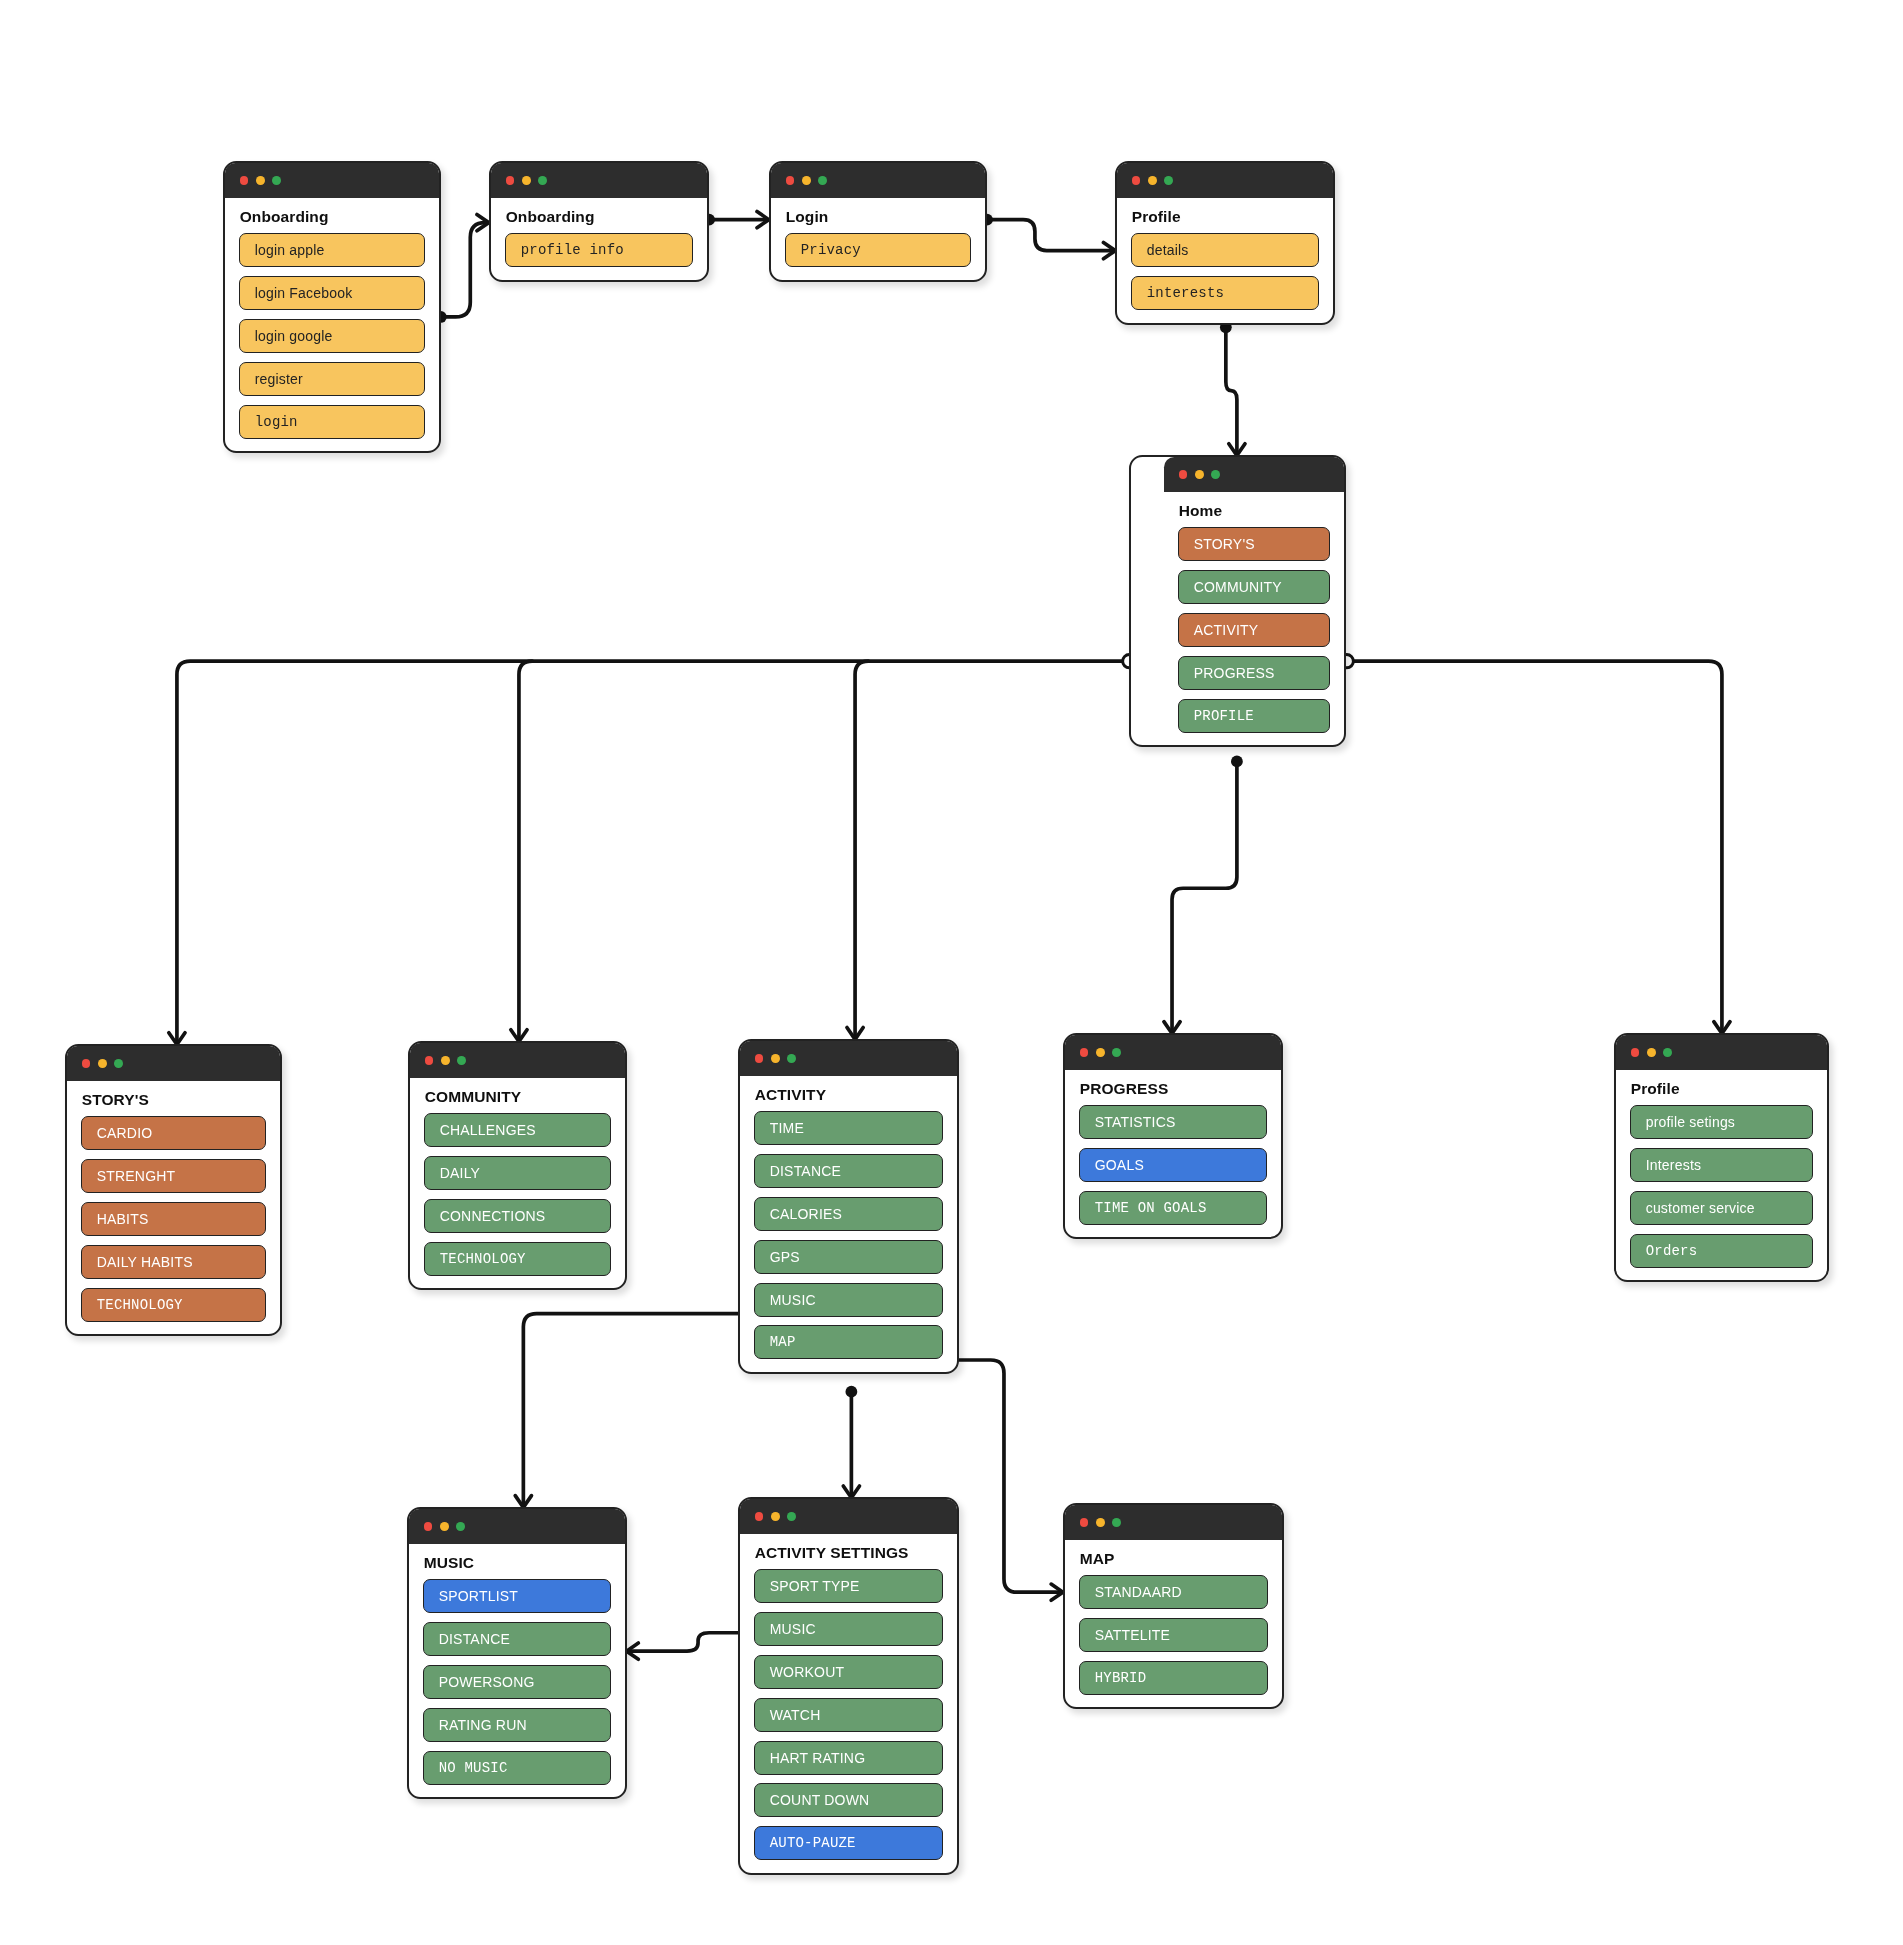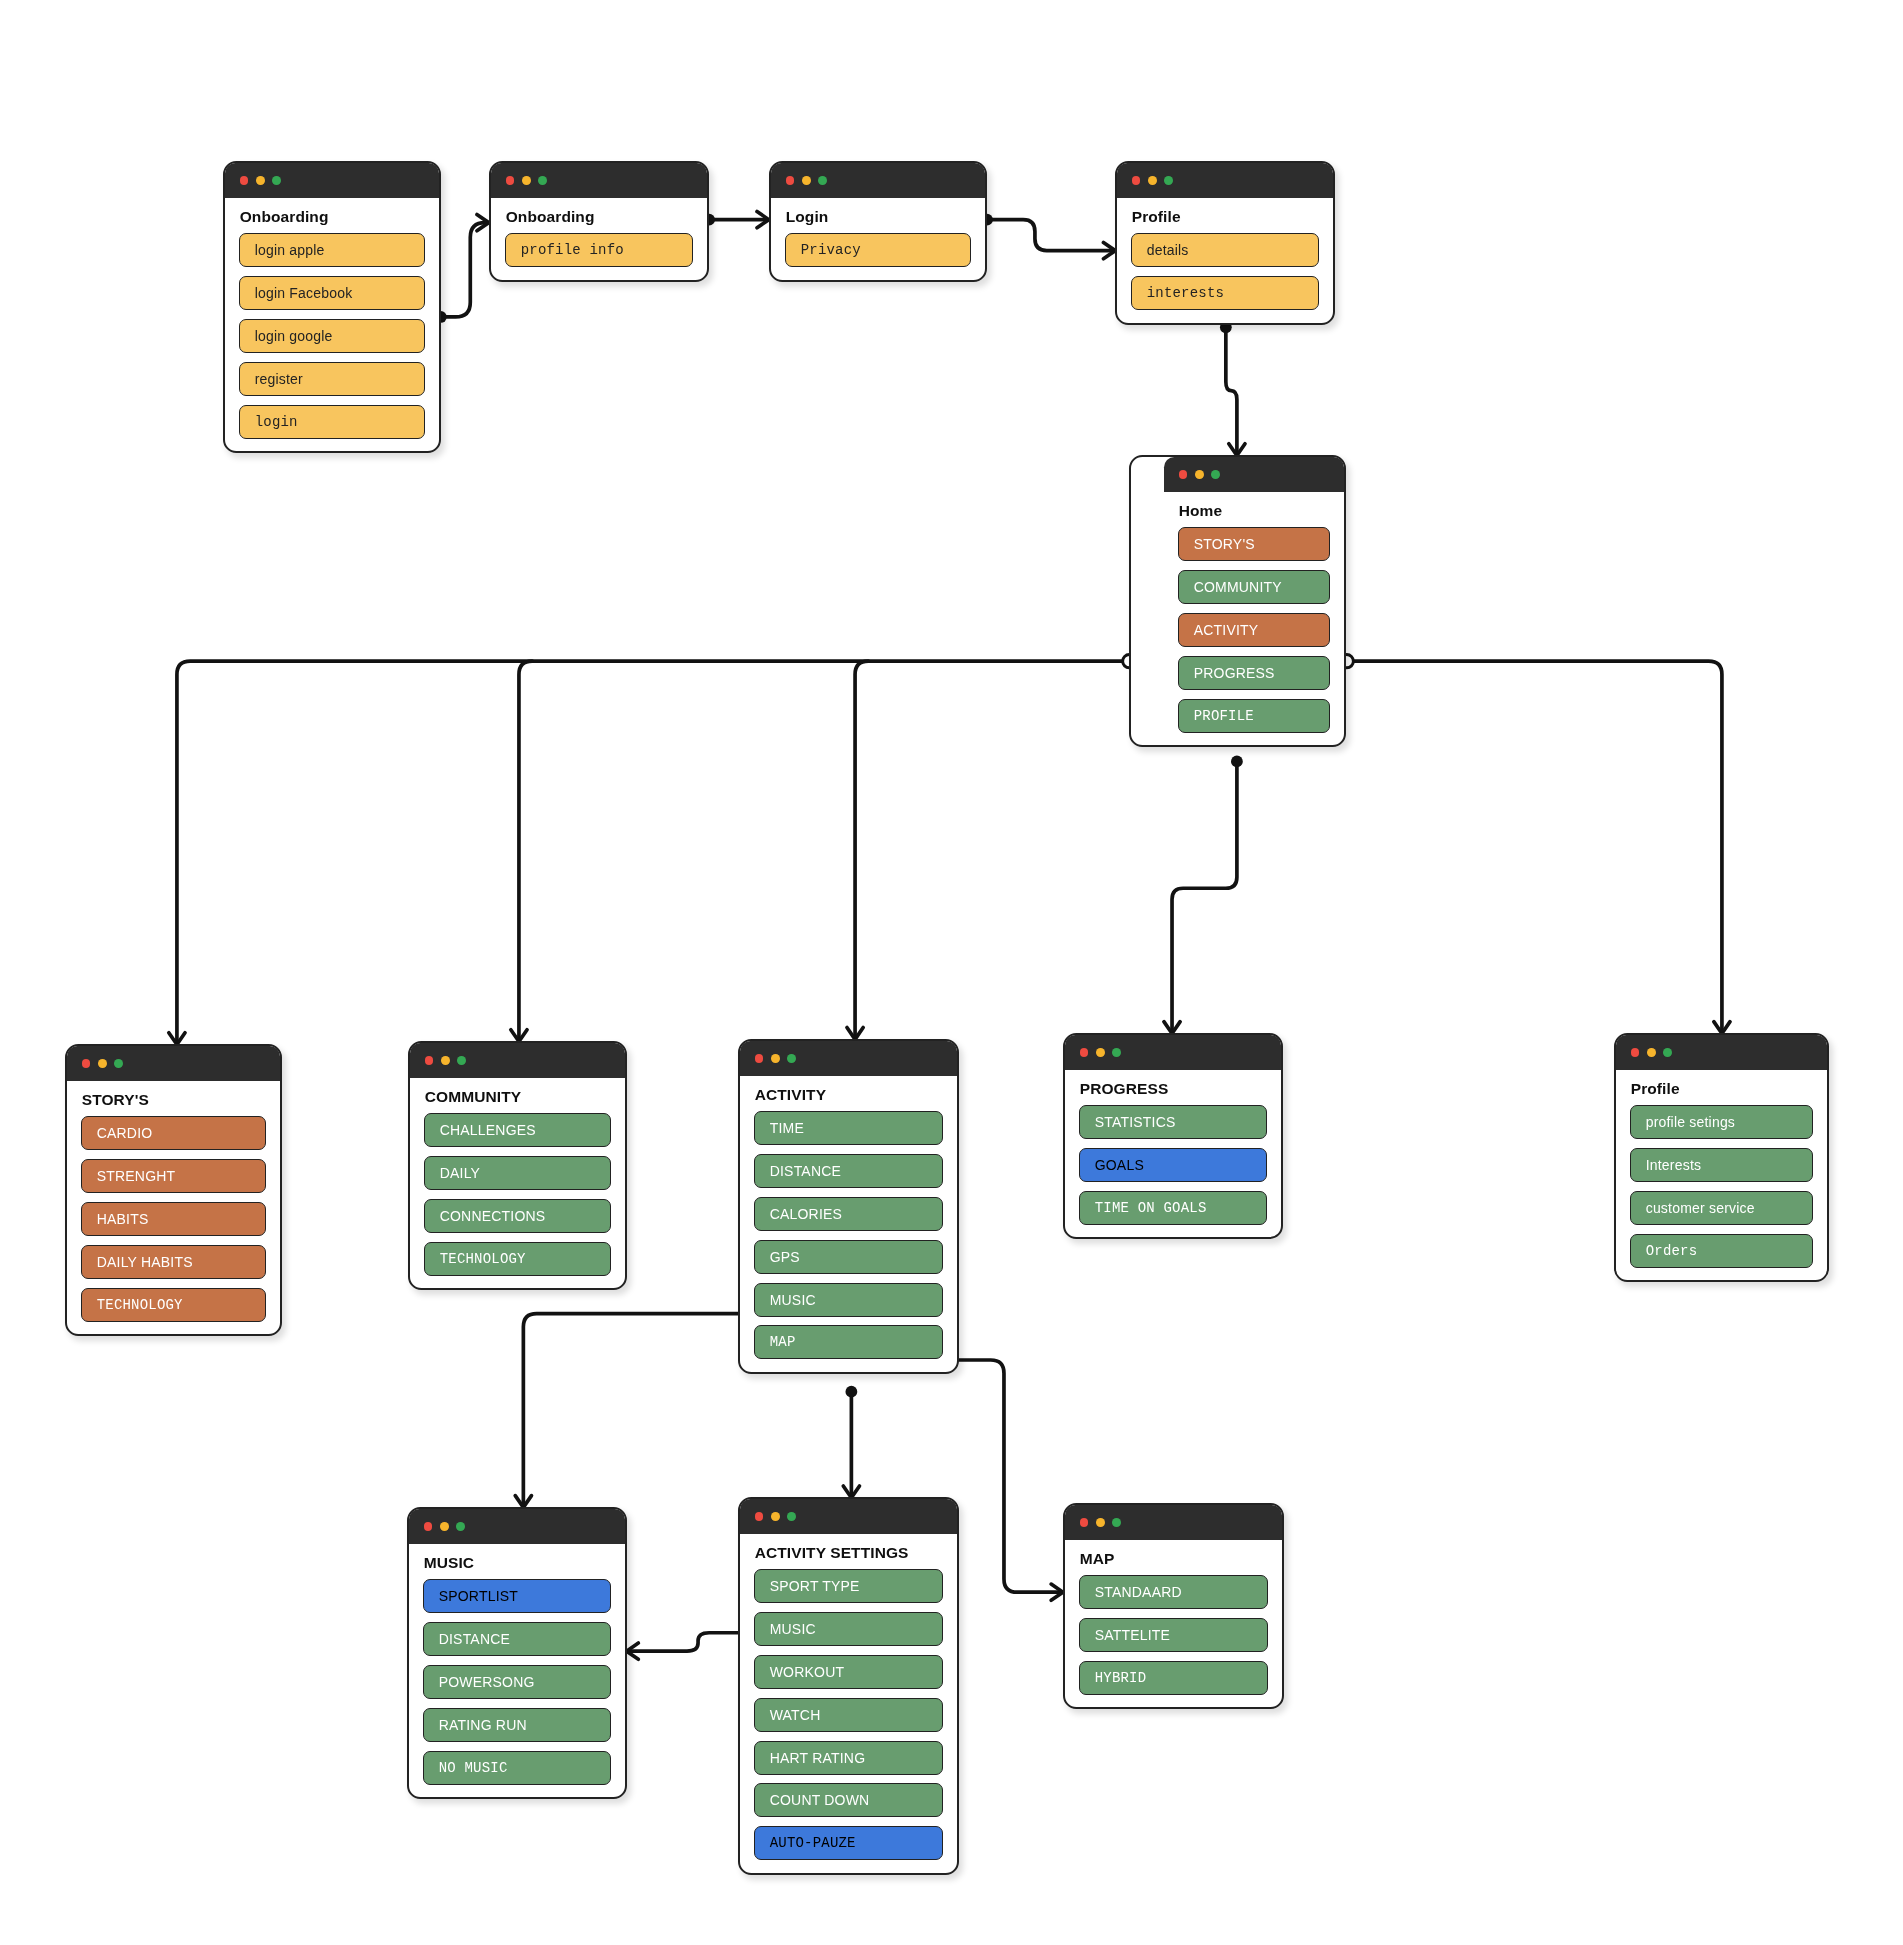--- a/index.html
+++ b/index.html
@@ -47,21 +47,21 @@
     margin-bottom:8.8px;
     box-sizing:border-box;
     letter-spacing:0.2px;
     white-space:nowrap;
     cursor:default;
   }
   .btn:last-child{margin-bottom:0;font-family:Liberation Mono, monospace;}
   .btn.yellow{background:#F8C55E;color:#232323;}
   .btn.orange{background:#C57347;color:#ffffff;}
   .btn.green{background:#689D6F;color:#ffffff;}
-  .btn.blue{background:#3D79DB;color:#000000;}
+  .btn.blue{background:#3D79DB;color:#ffffff;}
 </style>
 </head>
 <body>
 
 <div id="canvas">
   <svg id="connector-layer" viewBox="0 0 2583 2640" xmlns="http://www.w3.org/2000/svg">
       <g>
         <path d="M598,430 H618 Q638,430 638,410 V322 Q638,302 658,302 H660" class="edge-line"></path>
         <circle cx="598" cy="430" r="8" class="edge-dot"></circle>
         <path d="M647,291 L663,302 L647,313" class="edge-arrow"></path>

